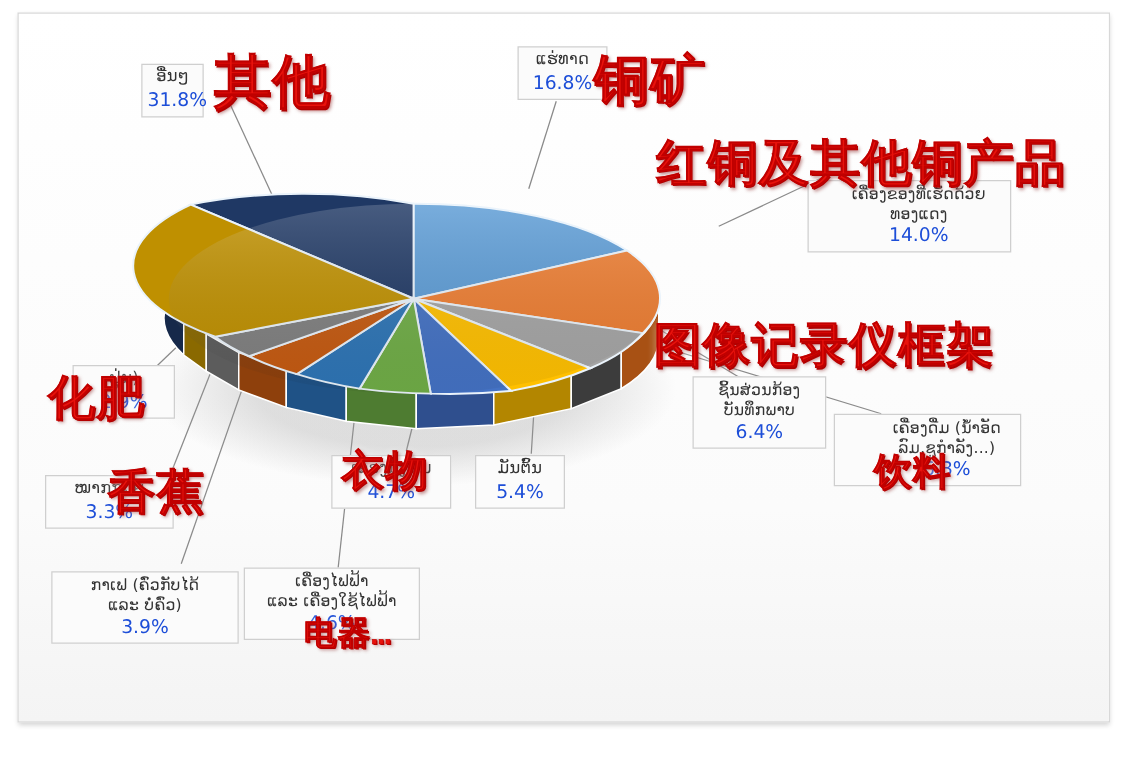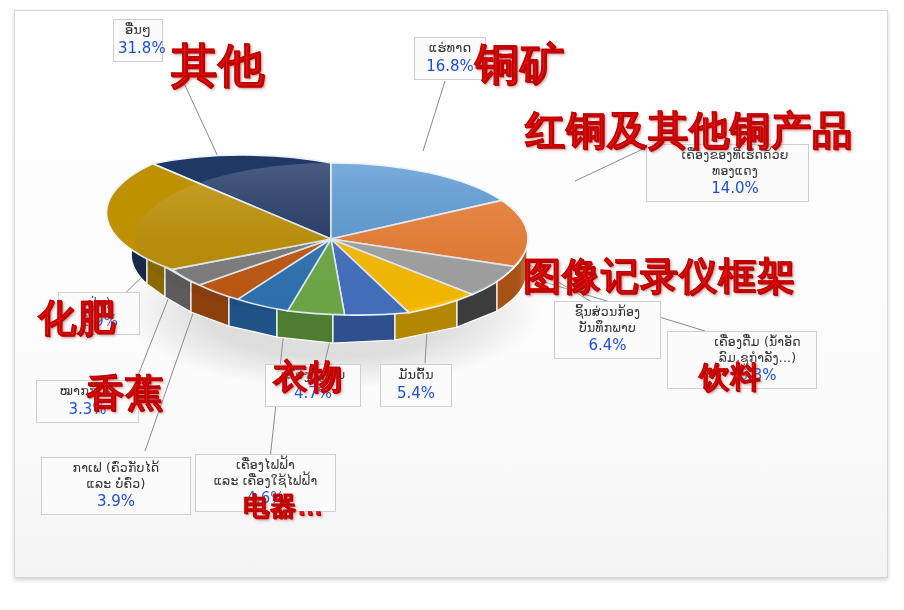--- a/index.html
+++ b/index.html
@@ -53,21 +53,21 @@
     color: #1d4ed8;
     margin-top: 1px;
   }
   .callout.wide .lao { font-size: 12.5px; }
 
   
   .cn {
     position: absolute;
     color: #e8120c;
     font-weight: bold;
-    font-family: Liberation Sans, sans-serif;
+    font-family: Liberation Mono, monospace;
     text-shadow:
        1px 1px 0 #b00000,
        2px 2px 3px rgba(120,0,0,0.45),
        0 0 8px rgba(255,255,255,0.55);
     letter-spacing: 1px;
     white-space: nowrap;
     -webkit-text-stroke: 0.4px #c00000;
   }
 </style>
 </head>
@@ -152,21 +152,21 @@
 
           <path d="M 316 228 L 222.5 288.3 A 196 76 0 0 1 184.3 274.0 Z" fill="#C55A11"></path>
 
           <path d="M 316 228 L 184.3 274.0 A 196 76 0 0 1 157.2 258.4 Z" fill="#808080"></path>
 
           <path d="M 316 228 L 157.2 258.4 A 196 76 0 0 1 137.6 152.7 Z" fill="#BF9000"></path>
         </g>
         <ellipse cx="316" cy="228" rx="196" ry="76" fill="url(#gTop)" pointer-events="none"></ellipse>
       </svg>
 
-      <div class="callout" style="left:98px; top:8px; width:50px;">
+      <div class="callout" style="left:98px; top:40px; width:50px;">
         <div class="lao">ອື່ນໆ</div>
         <div class="pct">31.8%</div>
       </div>
 
       <div class="callout" style="left:399px; top:26px; width:72px;">
         <div class="lao">ແຮ່ທາດ</div>
         <div class="pct">16.8%</div>
       </div>
 
       <div class="callout wide" style="left:631px; top:133px; width:163px;padding-left:19px;">

